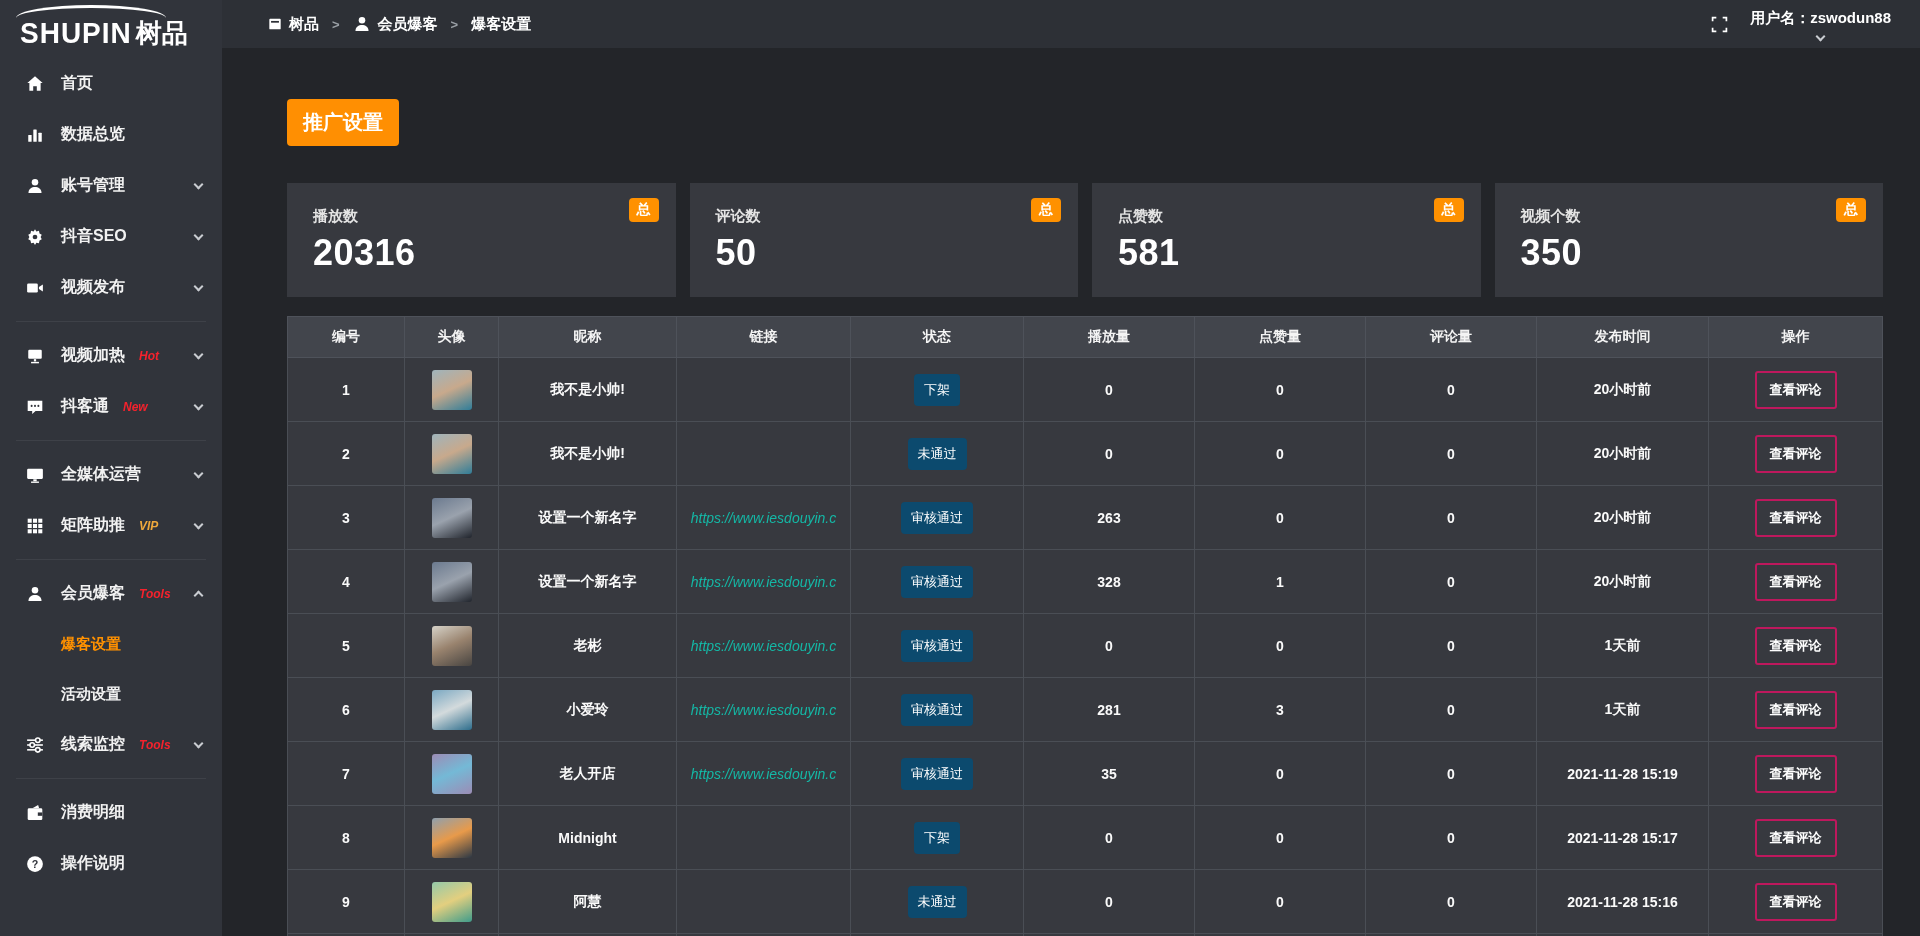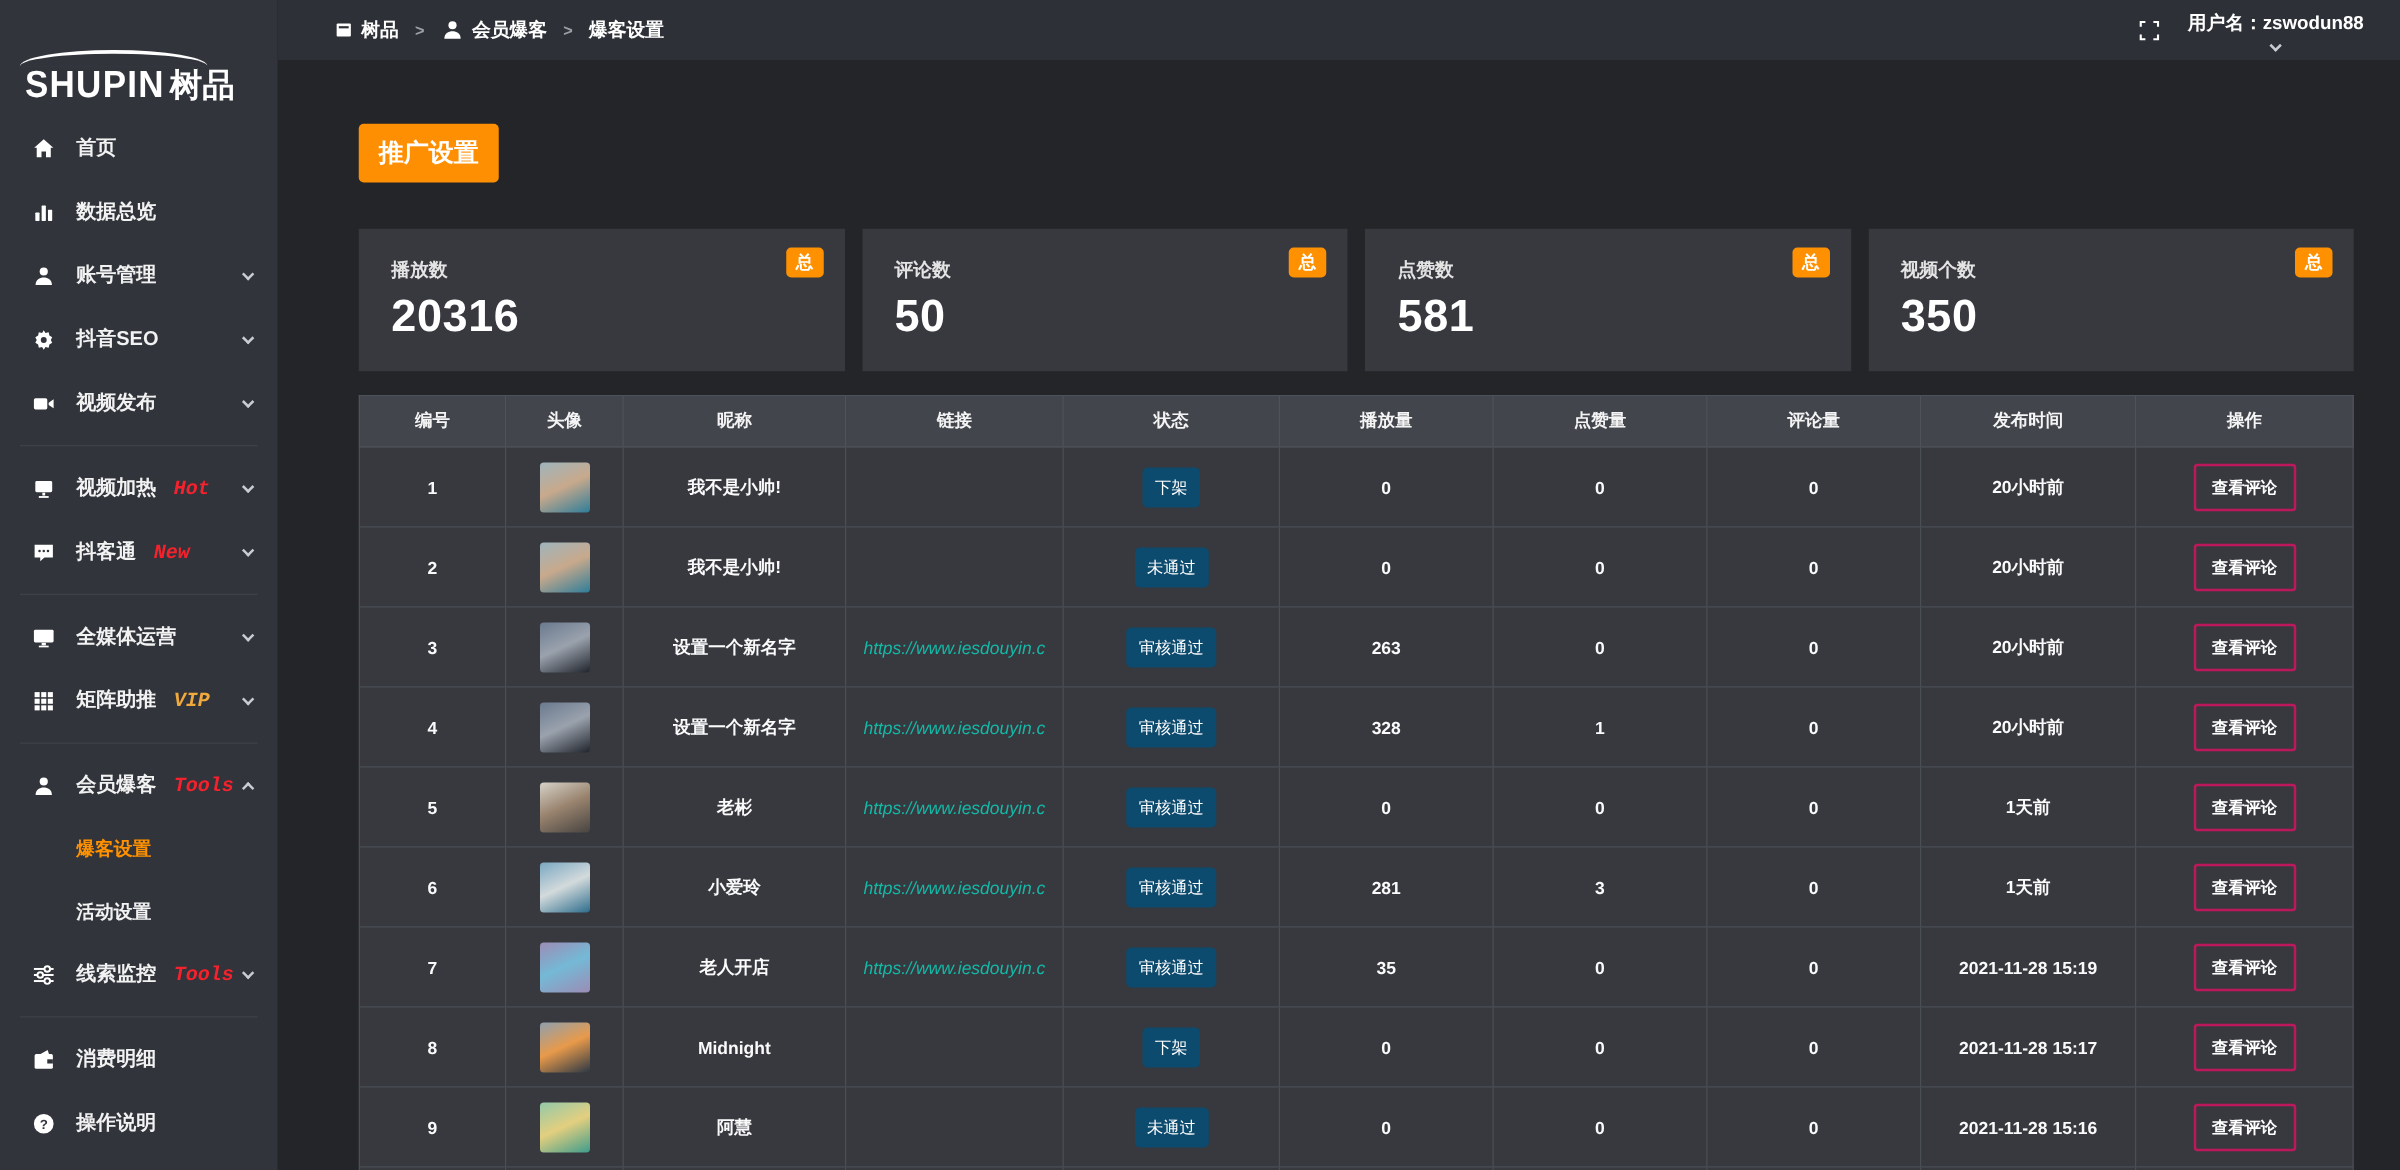--- a/index.html
+++ b/index.html
@@ -2,30 +2,30 @@
 <html><head>
 <meta charset="utf-8">
 <style>
   * { margin:0; padding:0; box-sizing:border-box; }
   html,body { width:1920px; height:936px; overflow:hidden; }
   body { background:#232529; color:#fff; font-family:"Liberation Sans","DejaVu Sans",sans-serif; }
   .app { display:flex; width:1920px; height:936px; }
 
   
   .sidebar { width:222px; flex-shrink:0; background:#31343b; overflow:hidden; }
-  .logo { position:relative; height:58px; padding:16px 0 0 20px; white-space:nowrap;margin-top:35px; }
+  .logo { position:relative; height:58px; padding:16px 0 0 20px; white-space:nowrap; }
   .logo-arc { position:absolute; left:16px; top:5px; width:150px; height:13px;
               border-top:3.5px solid #fff; border-radius:50% / 100% 100% 0 0; }
   .logo-en { font-size:28px; font-weight:800; letter-spacing:1px; display:inline-block; transform:scaleY(1.08); }
   .logo-cn { font-size:26px; font-weight:800; margin-left:4px; }
   .nav-item { height:51px; display:flex; align-items:center; padding:0 20px 0 26px;
               font-size:16px; font-weight:700; cursor:pointer; }
   .nav-icon { width:20px; margin-right:15px; display:flex; align-items:center; }
   .nav-label { color:#f2f2f2; }
-  .nav-badge { font-style:italic; font-weight:700; font-size:16px; margin-left:14px;font-family:Liberation Mono, monospace; }
+  .nav-badge { font-style:italic; font-weight:700; font-size:12px; margin-left:14px; }
   .chev { display:inline-block; width:7px; height:7px; border-right:2px solid #c9ccd1; border-bottom:2px solid #c9ccd1; }
   .chev.down { transform:rotate(45deg); margin-top:-3px; }
   .chev.up { transform:rotate(-135deg); margin-top:4px; }
   .nav-chev { margin-left:auto; }
   .nav-divider { height:1px; background:#3e4148; margin:8px 16px; }
   .sub-item { height:50px; display:flex; align-items:center; padding-left:61px;
               font-size:15px; font-weight:700; color:#f2f2f2; cursor:pointer; }
   .sub-item.active { color:#ff9100; }
 
   

